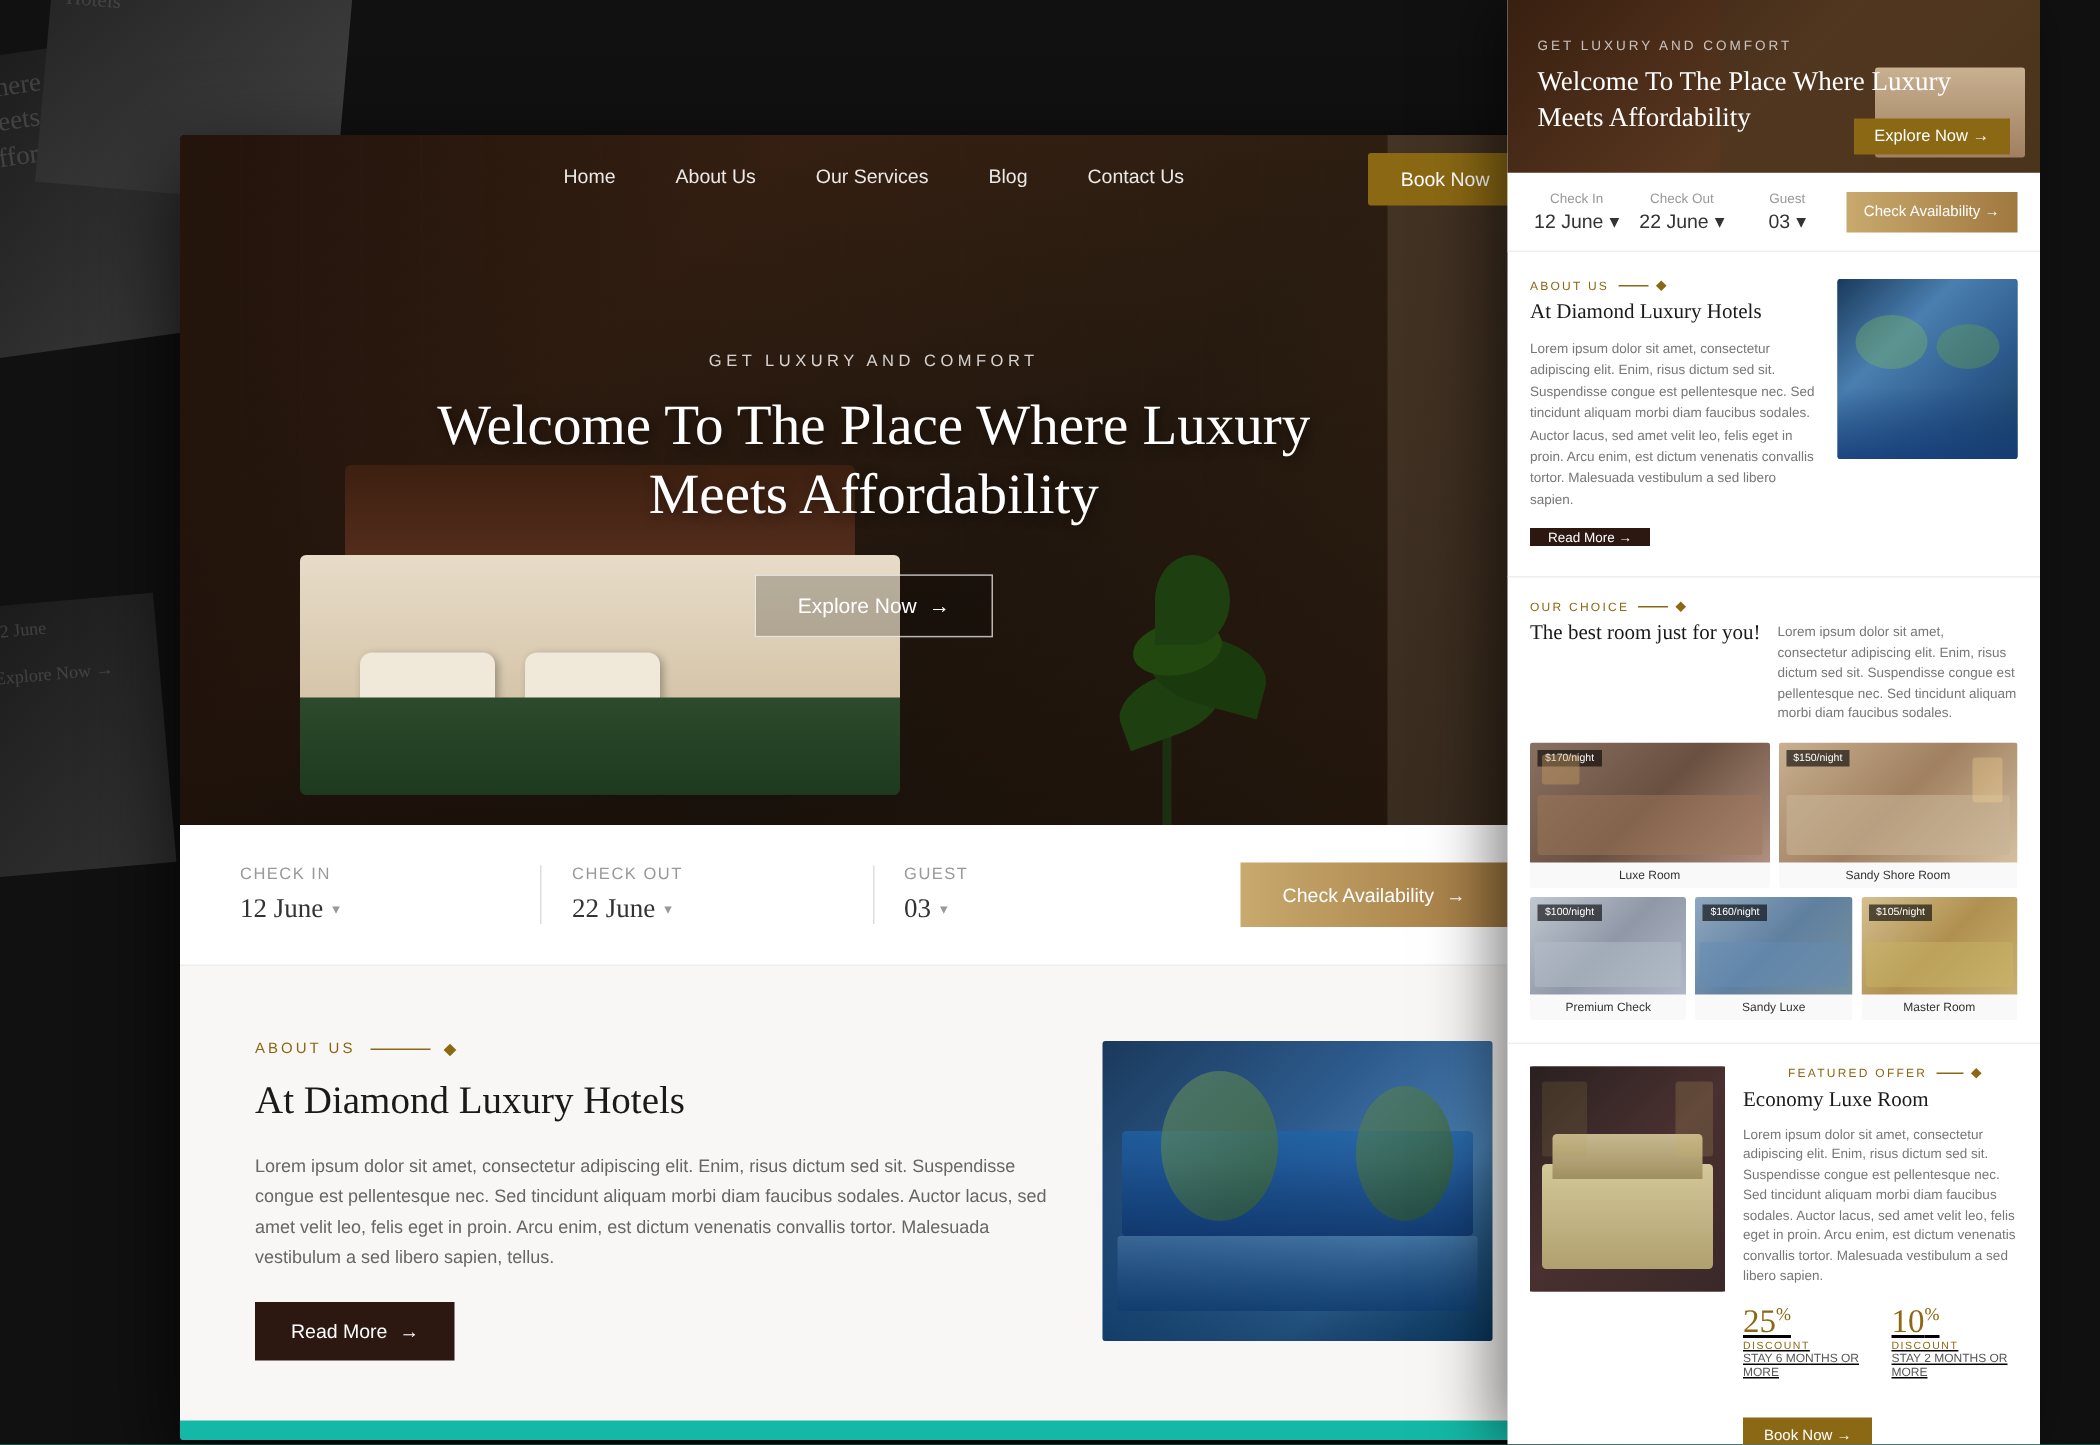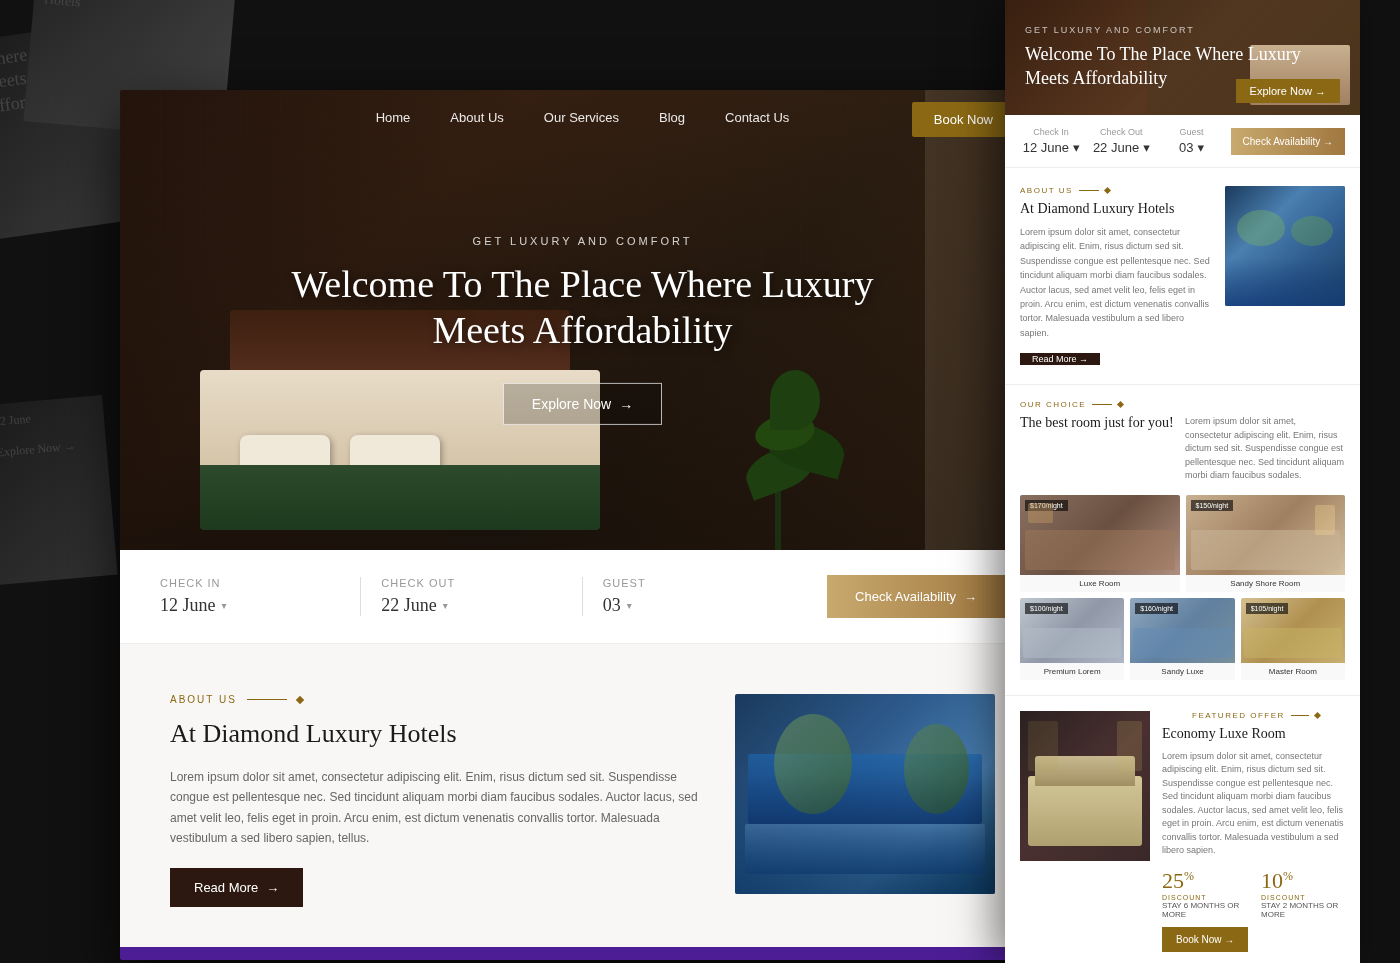--- a/index.html
+++ b/index.html
@@ -20,21 +20,21 @@
       z-index: 0;
     }
 
     
     .main-mockup {
       position: absolute;
       left: 120px;
       top: 90px;
       width: 925px;
       height: 870px;
-      background: #4c1d95;
+      background: #14b8a6;
       box-shadow: 0 20px 60px rgba(0,0,0,0.8);
       z-index: 10;
       overflow: hidden;
       border-radius: 2px;
     }
 
     
     .hero {
       position: relative;
       width: 100%;
@@ -637,21 +637,22 @@
       font-family: Arial, sans-serif;
       font-size: 9px;
       color: #777;
       line-height: 1.5;
       margin-bottom: 10px;
     }
 
     .discount-row {
       display: flex;
       gap: 15px;
-      margin-bottom: 8px;
+      margin-bottom: 26px;
+      text-decoration: underline;
     }
 
     .discount-block { }
 
     .discount-pct {
       font-size: 22px;
       color: #8B6914;
       font-family: Georgia, serif;
     }
 
@@ -955,21 +956,21 @@
         <div class="room-card-name">Sandy Shore Room</div>
       </div>
     </div>
 
     <div class="room-grid-bottom">
       <div class="room-card">
         <div class="room-card-img room-premium" style="height:65px;">
           <div class="room-card-label">$100/night</div>
           <div style="position:absolute; bottom:5px; left:3px; right:3px; height:30px; background:rgba(180,190,200,0.5); border-radius:2px;"></div>
         </div>
-        <div class="room-card-name">Premium Lorem</div>
+        <div class="room-card-name">Premium Check</div>
       </div>
       <div class="room-card">
         <div class="room-card-img room-sandy-lux" style="height:65px;">
           <div class="room-card-label">$160/night</div>
           <div style="position:absolute; bottom:5px; left:3px; right:3px; height:30px; background:rgba(100,140,180,0.5); border-radius:2px;"></div>
         </div>
         <div class="room-card-name">Sandy Luxe</div>
       </div>
       <div class="room-card">
         <div class="room-card-img room-master" style="height:65px;">

